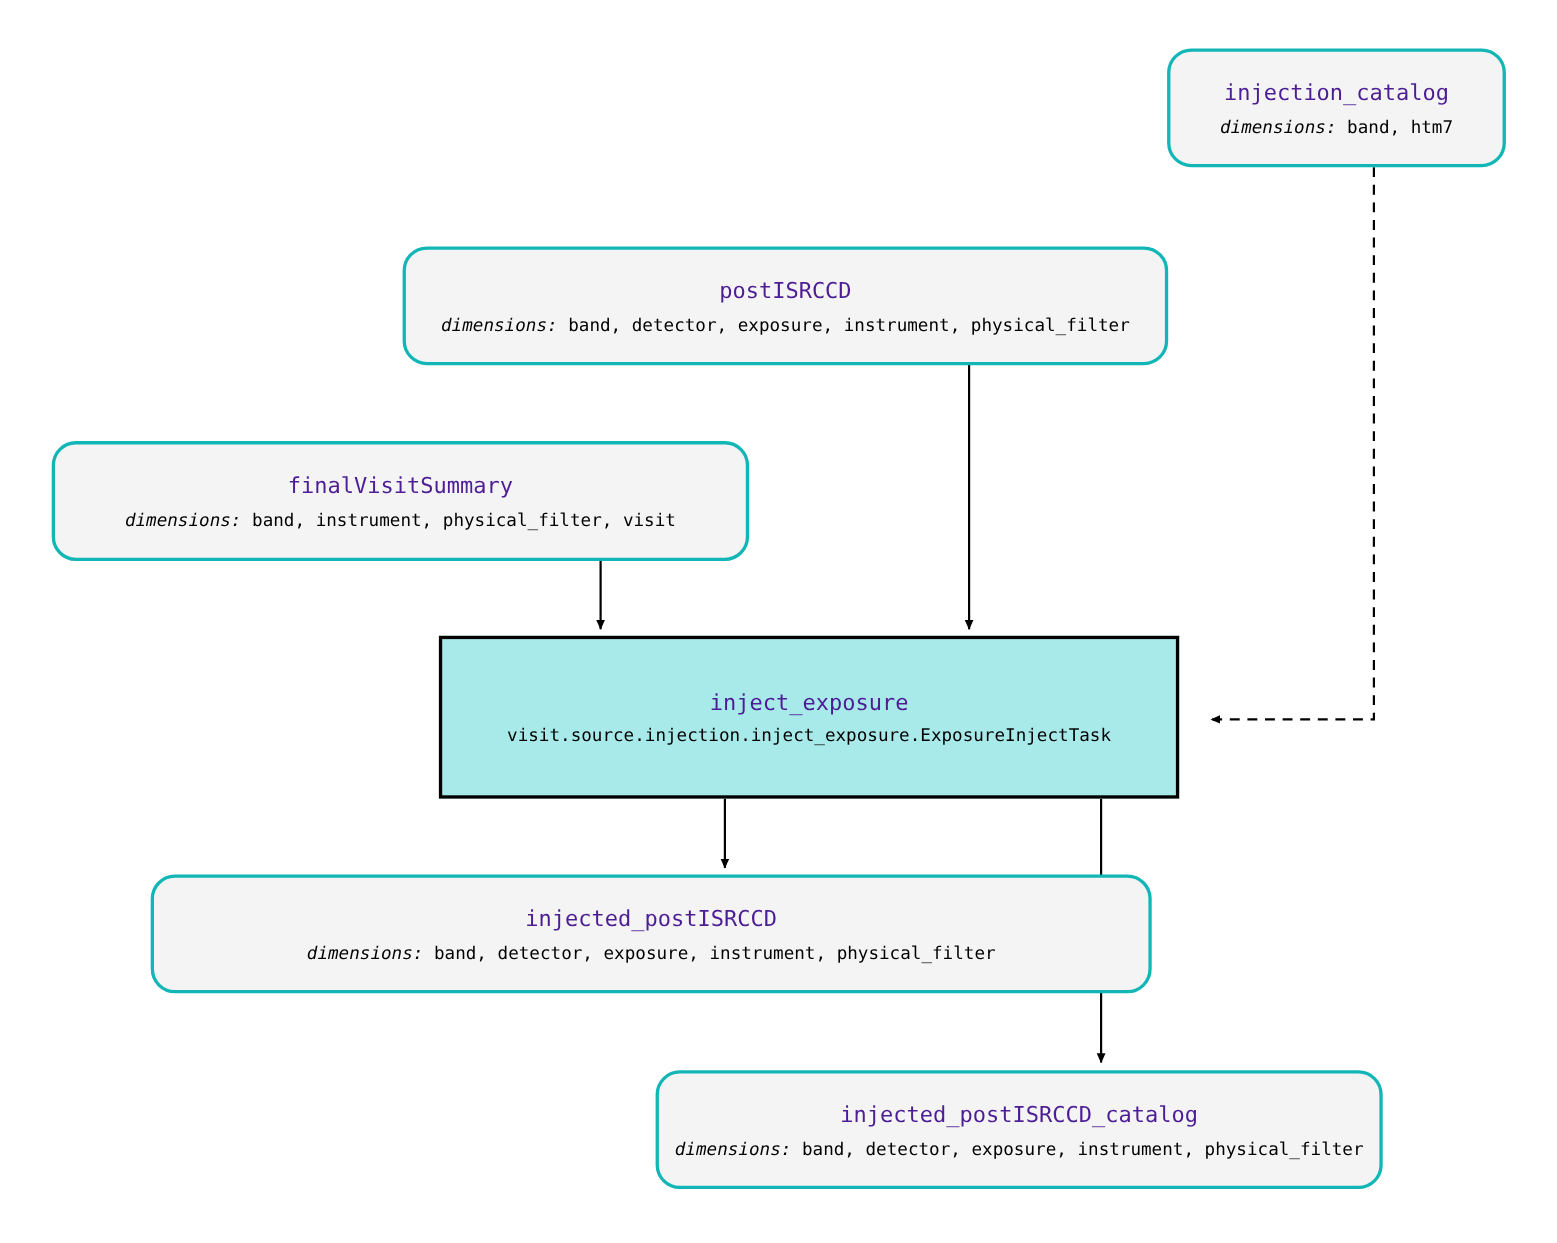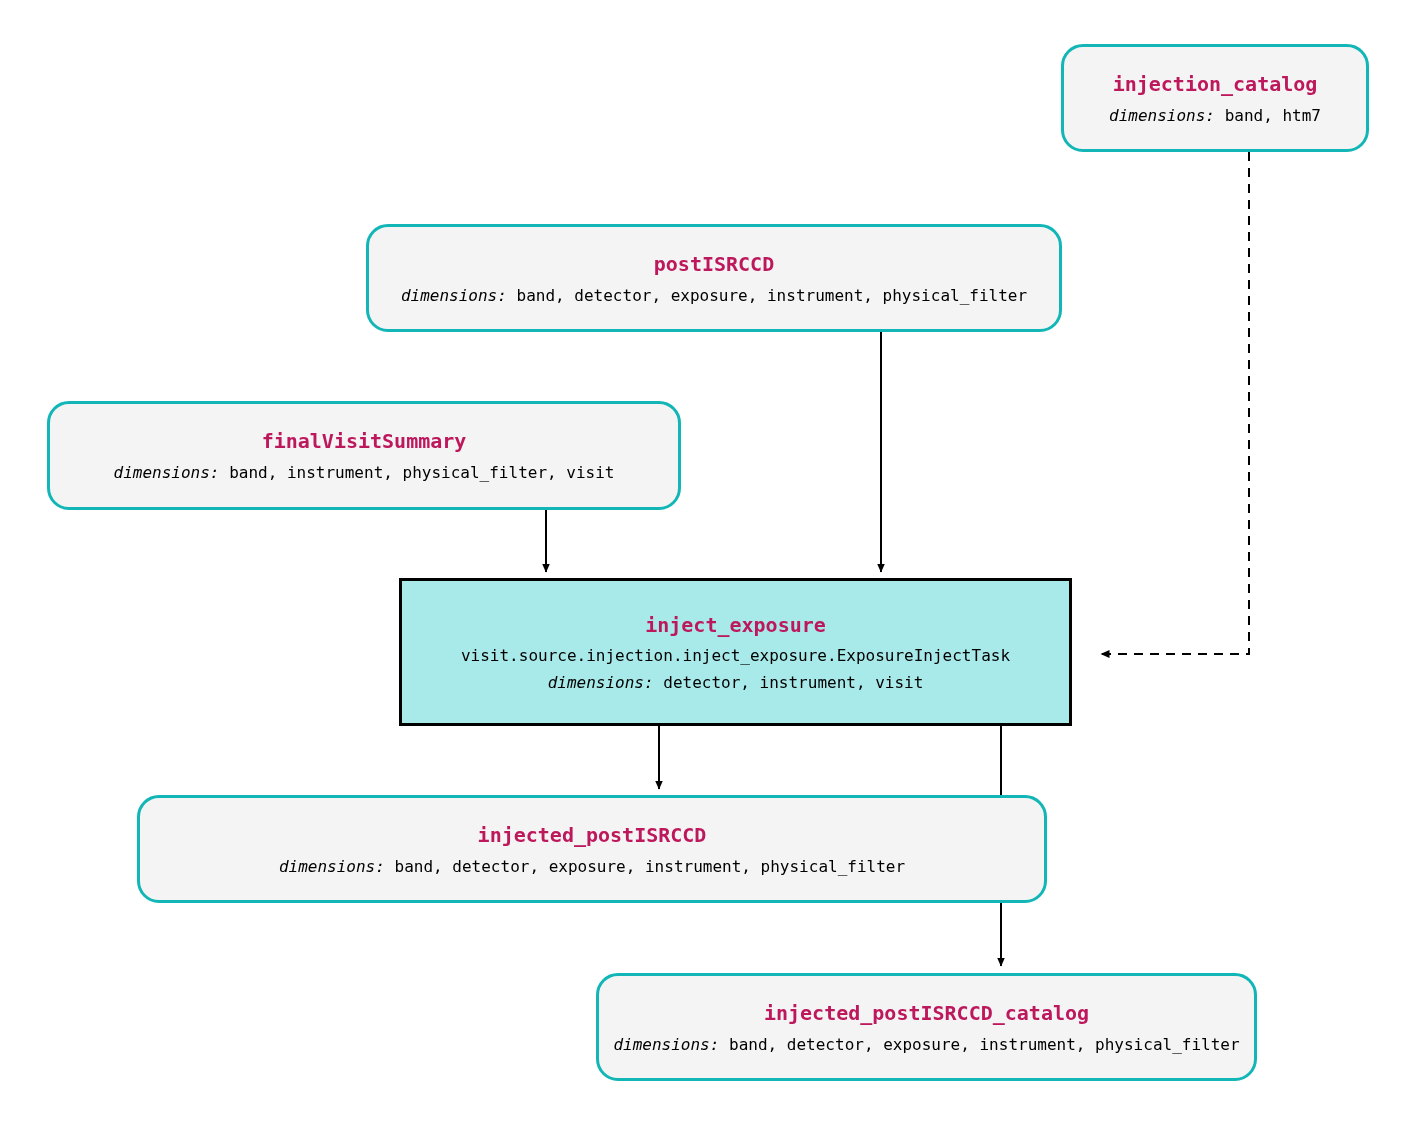--- a/index.html
+++ b/index.html
@@ -38,23 +38,23 @@
     border: 3px solid #12b6b6;
     border-radius: 22px;
   }
   .task {
     background: #a8eaea;
     border: 3px solid #000000;
     border-radius: 0;
   }
   .node-title {
     font-family: "DejaVu Sans Mono", monospace;
-    font-weight: bold;
+    font-weight: normal;
     font-size: 20px;
-    color: #be185d;
+    color: #4c1d95;
     text-align: center;
     line-height: 1.2;
     white-space: nowrap;
   }
   .node-class {
     font-family: "DejaVu Sans Mono", monospace;
     font-size: 16px;
     color: #000000;
     text-align: center;
     white-space: nowrap;
@@ -131,24 +131,20 @@
     <div class="node-title">finalVisitSummary</div>
     <div class="node-dims">
       <span class="dim-label">dimensions:</span>
       <span>band, instrument, physical_filter, visit</span>
     </div>
   </div>
 
   <div class="node task" style="left:399px; top:578px; width:673px; height:148px;">
     <div class="node-title">inject_exposure</div>
     <div class="node-class">visit.source.injection.inject_exposure.ExposureInjectTask</div>
-    <div class="node-dims">
-      <span class="dim-label">dimensions:</span>
-      <span>detector, instrument, visit</span>
-    </div>
   </div>
 
   <div class="node dataset" style="left:137px; top:795px; width:910px; height:108px;">
     <div class="node-title">injected_postISRCCD</div>
     <div class="node-dims">
       <span class="dim-label">dimensions:</span>
       <span>band, detector, exposure, instrument, physical_filter</span>
     </div>
   </div>
 

